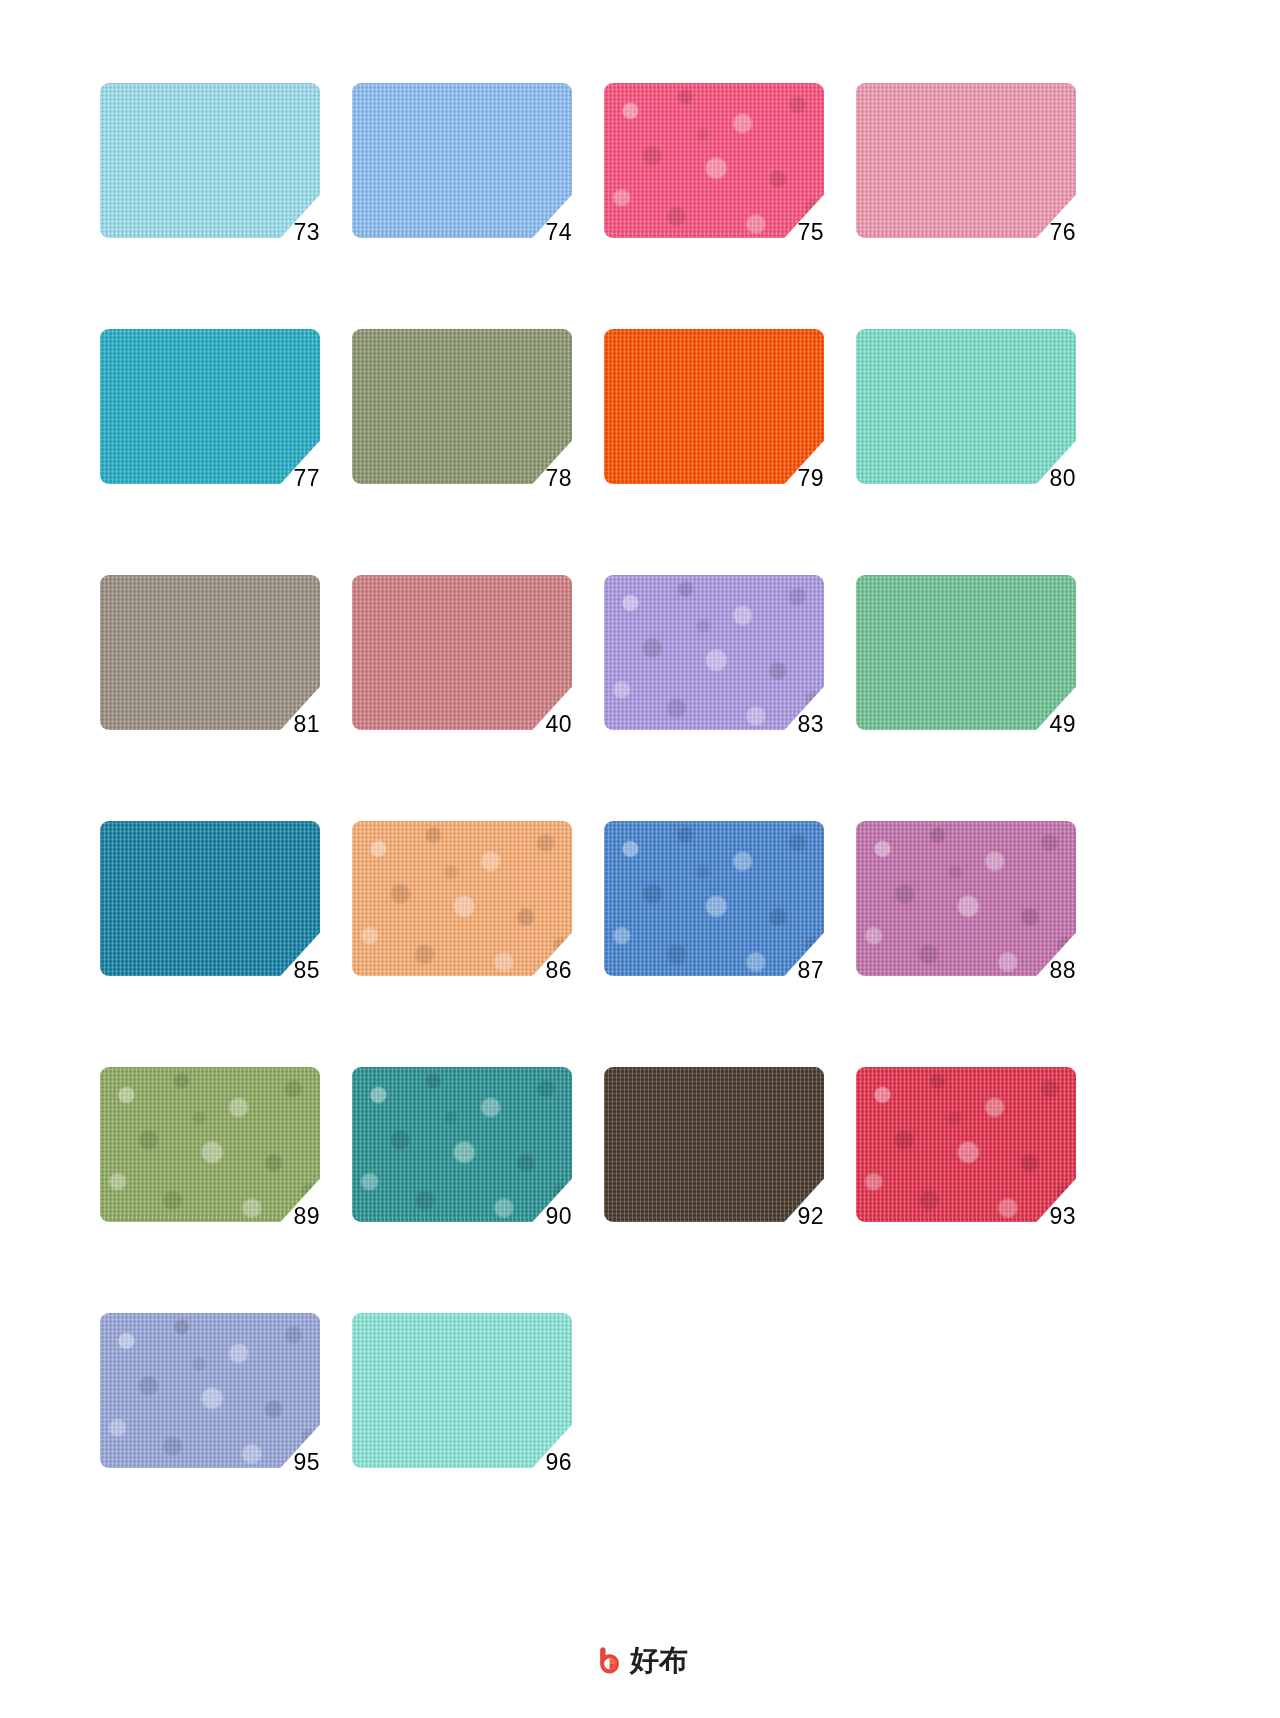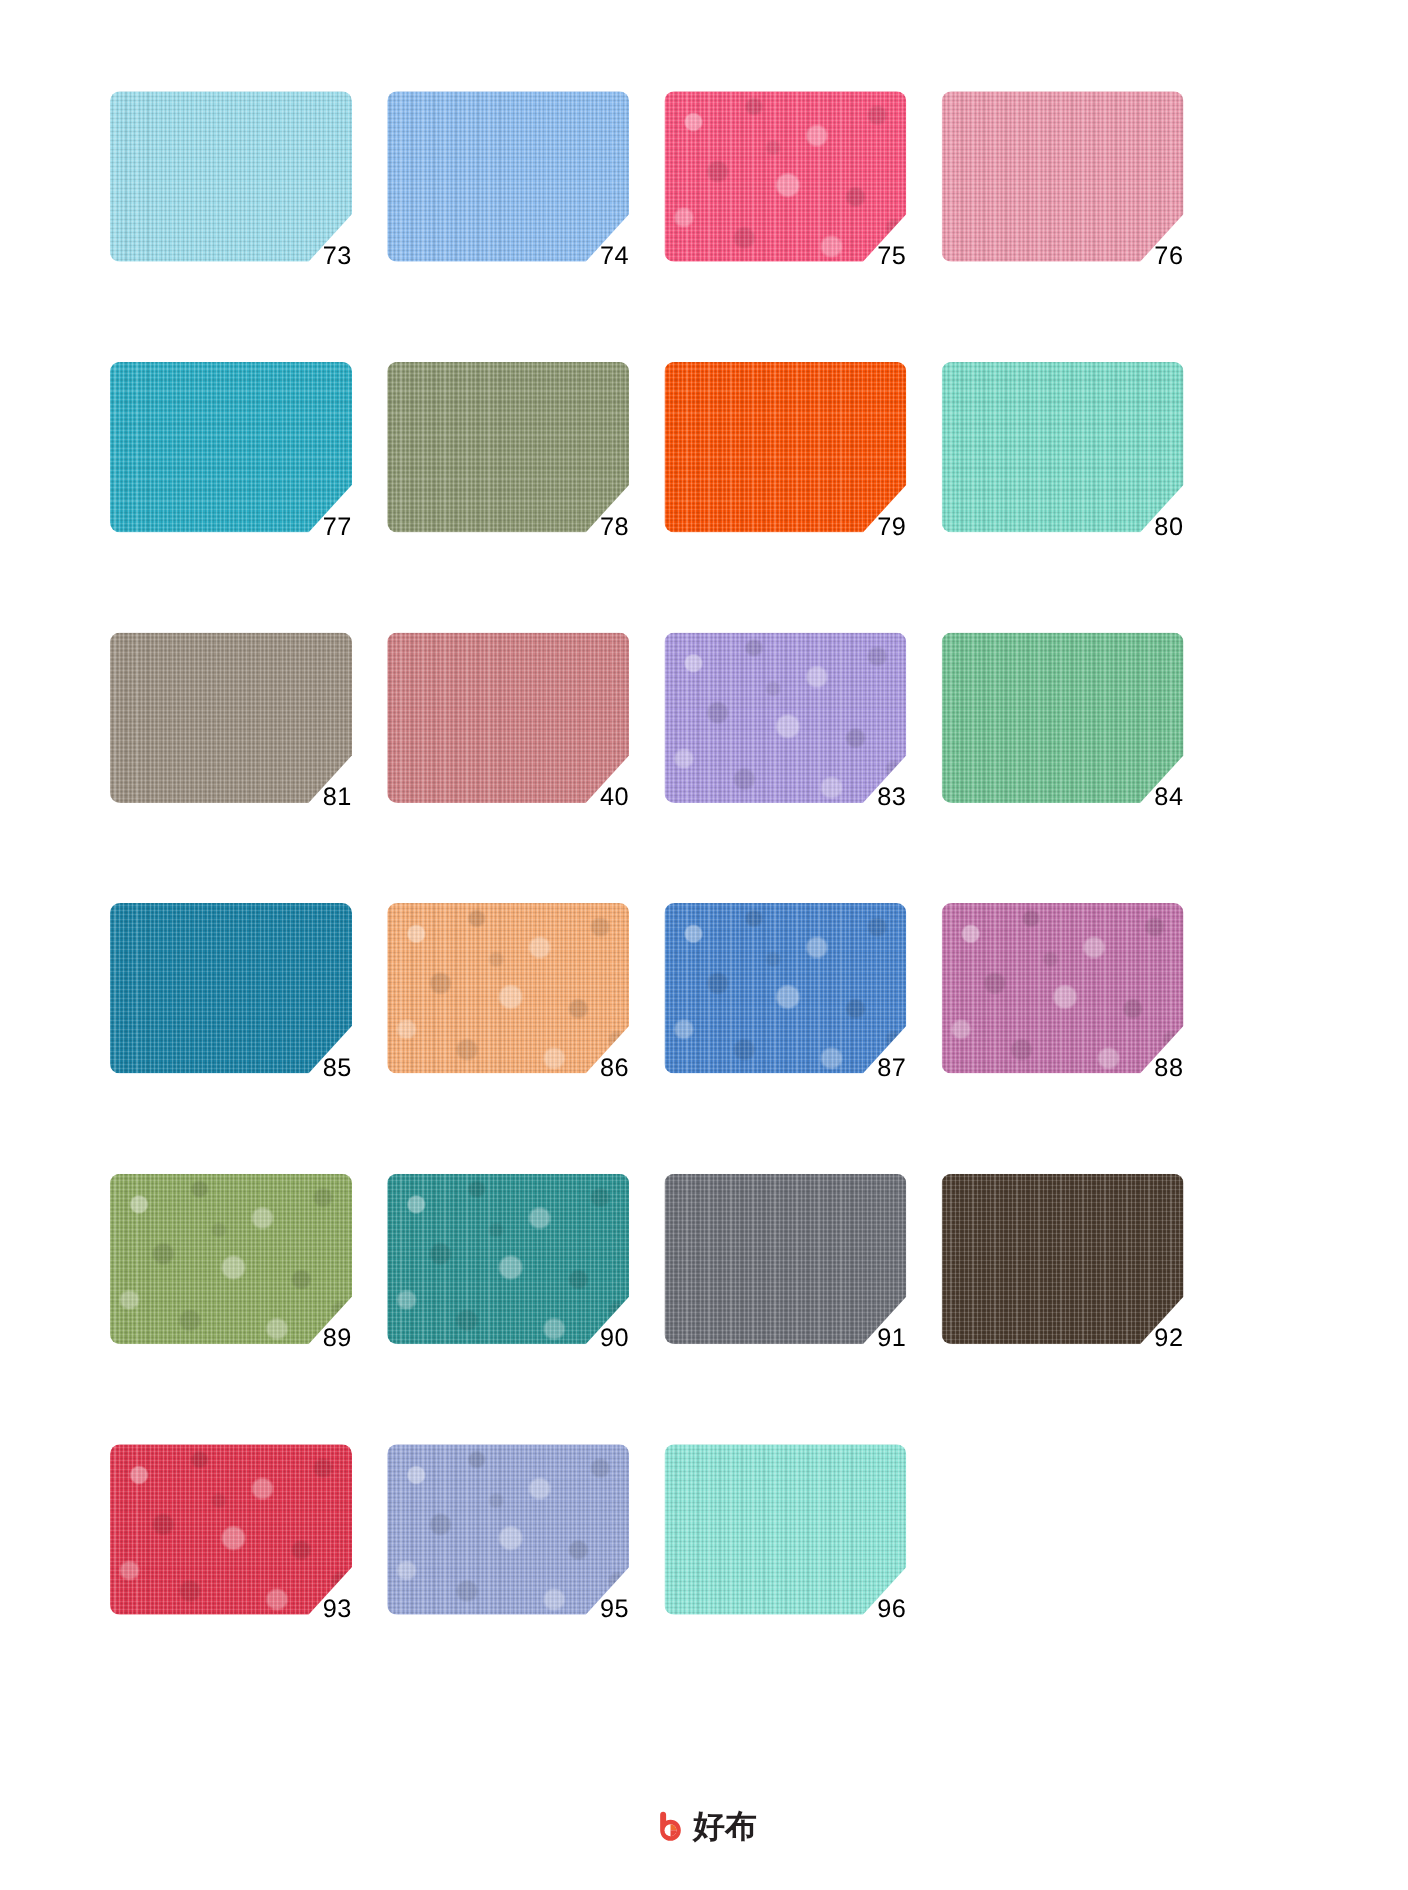--- a/index.html
+++ b/index.html
@@ -189,21 +189,21 @@
       <div class="swatch-cell">
         <div class="swatch-tile" style="background-color: rgb(207, 129, 133);"></div>
         <div class="swatch-number">40</div>
       </div>
       <div class="swatch-cell">
         <div class="swatch-tile heather" style="background-color: rgb(171, 154, 224);"></div>
         <div class="swatch-number">83</div>
       </div>
       <div class="swatch-cell">
         <div class="swatch-tile" style="background-color: rgb(114, 193, 147);"></div>
-        <div class="swatch-number">84</div>
+        <div class="swatch-number">49</div>
       </div>
       <div class="swatch-cell">
         <div class="swatch-tile" style="background-color: rgb(27, 130, 165);"></div>
         <div class="swatch-number">85</div>
       </div>
       <div class="swatch-cell">
         <div class="swatch-tile heather" style="background-color: rgb(246, 173, 118);"></div>
         <div class="swatch-number">86</div>
       </div>
       <div class="swatch-cell">
@@ -214,24 +214,20 @@
         <div class="swatch-tile heather" style="background-color: rgb(194, 115, 171);"></div>
         <div class="swatch-number">88</div>
       </div>
       <div class="swatch-cell">
         <div class="swatch-tile heather" style="background-color: rgb(143, 171, 99);"></div>
         <div class="swatch-number">89</div>
       </div>
       <div class="swatch-cell">
         <div class="swatch-tile heather" style="background-color: rgb(46, 147, 147);"></div>
         <div class="swatch-number">90</div>
-      </div>
-      <div class="swatch-cell">
-        <div class="swatch-tile" style="background-color: rgb(110, 113, 121);"></div>
-        <div class="swatch-number">91</div>
       </div>
       <div class="swatch-cell">
         <div class="swatch-tile" style="background-color: rgb(75, 60, 47);"></div>
         <div class="swatch-number">92</div>
       </div>
       <div class="swatch-cell">
         <div class="swatch-tile heather" style="background-color: rgb(224, 54, 80);"></div>
         <div class="swatch-number">93</div>
       </div>
       <div class="swatch-cell">

